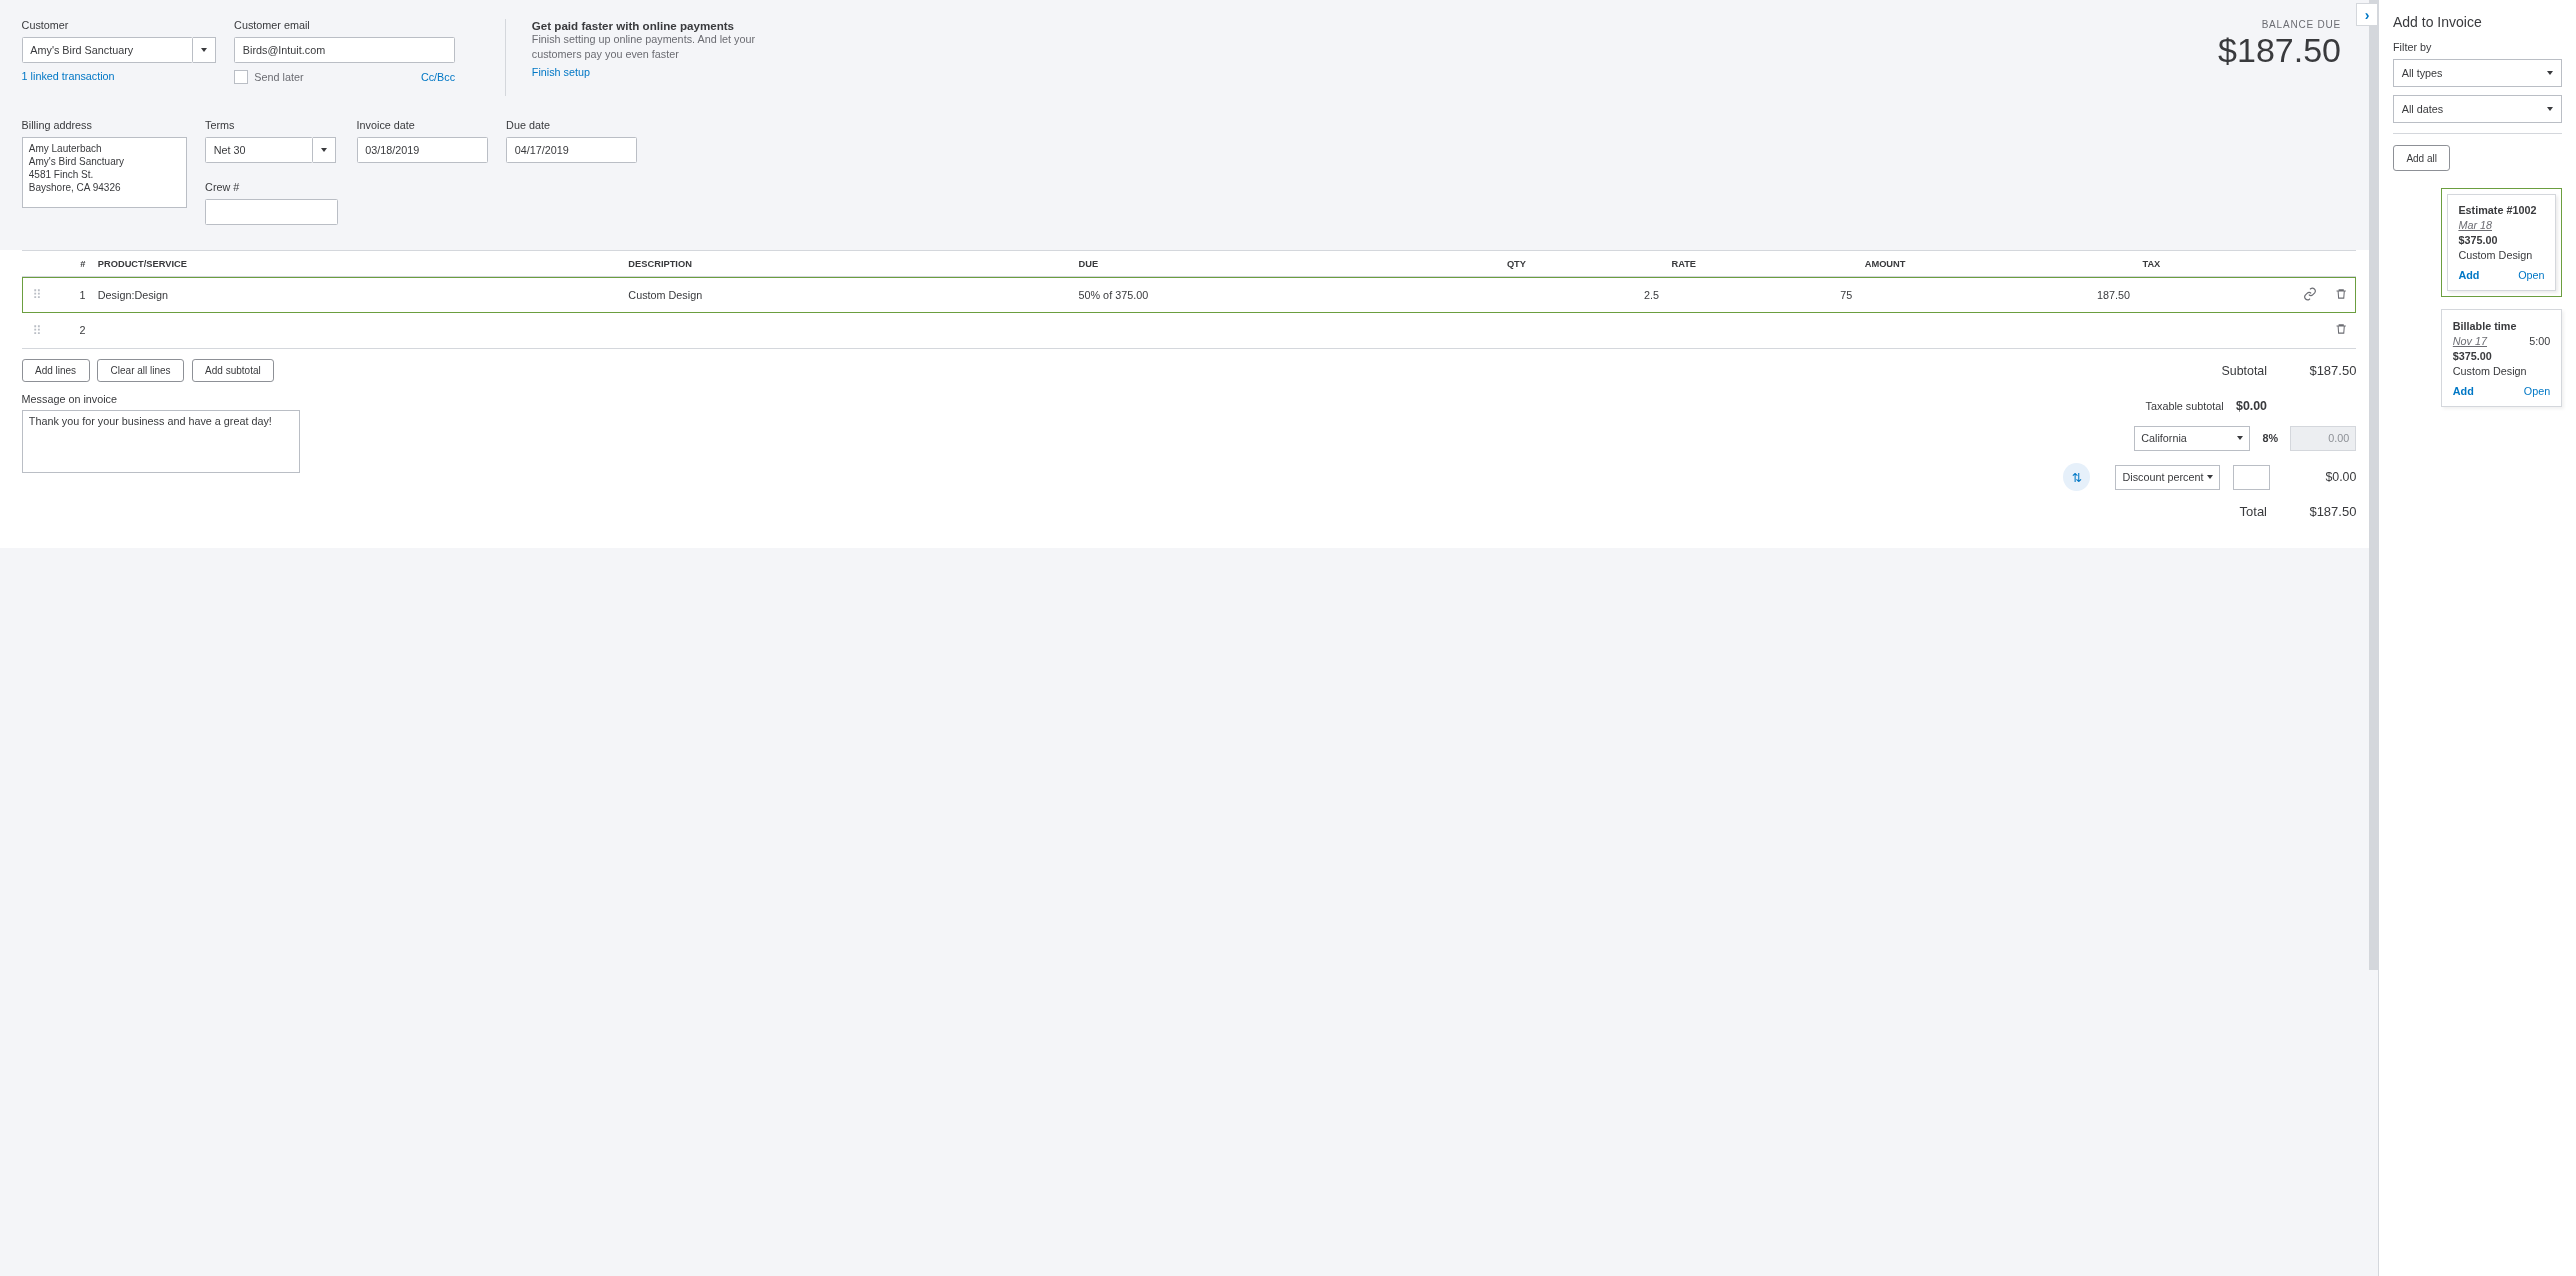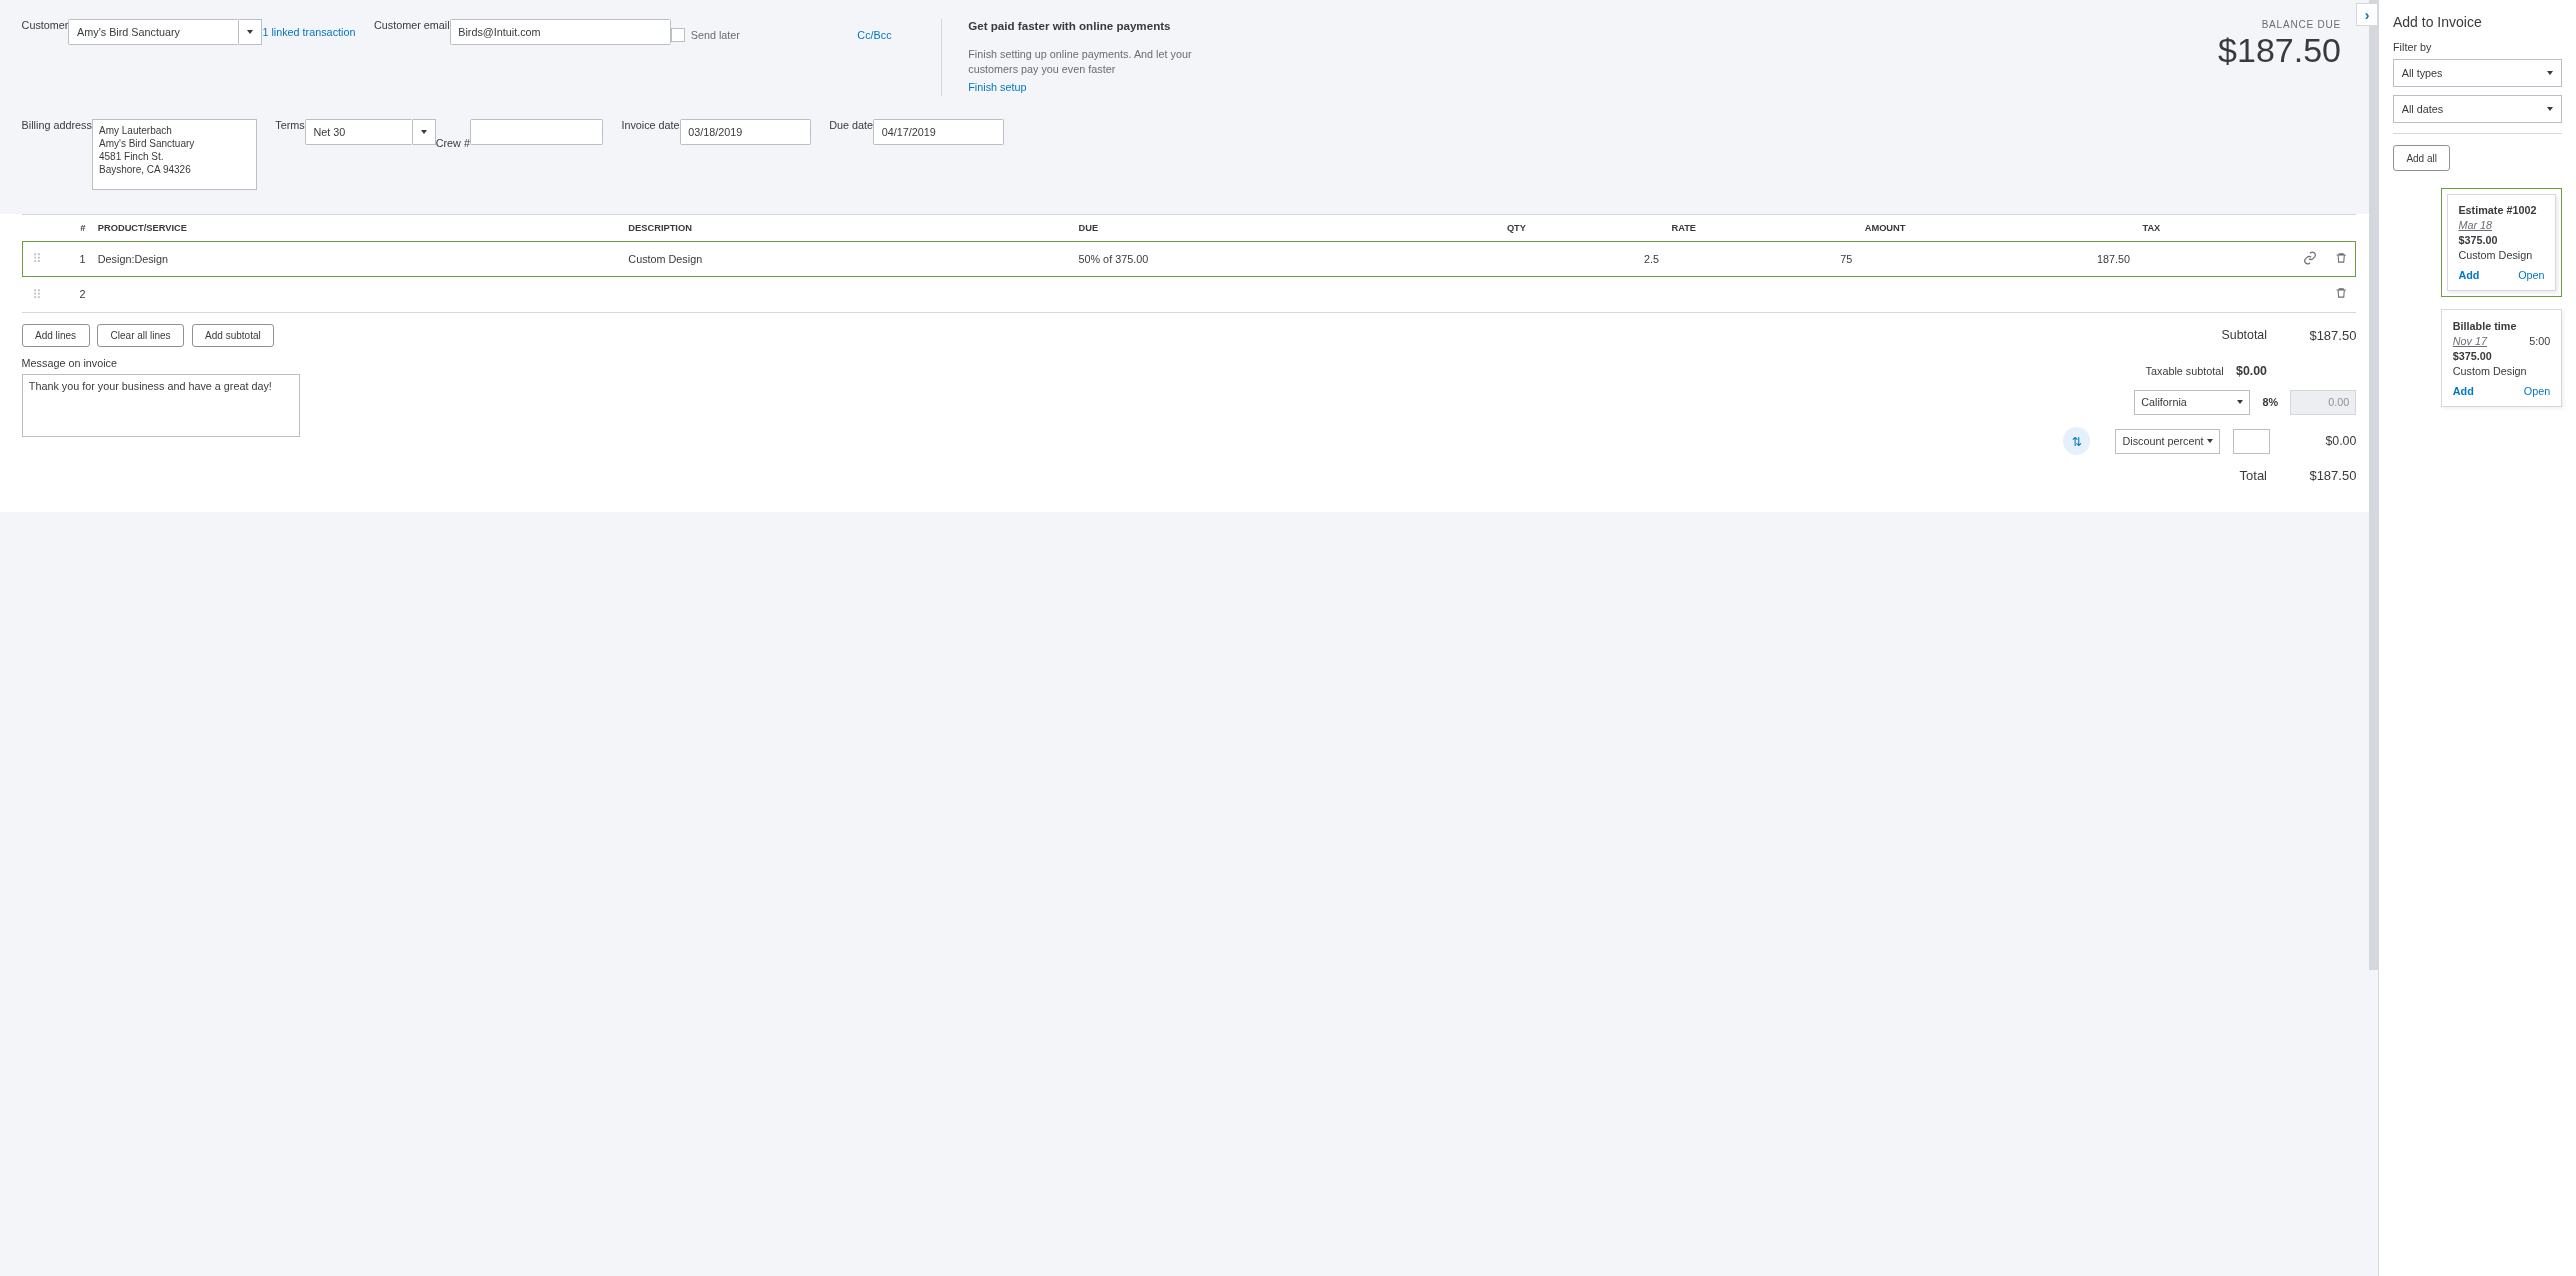--- a/index.html
+++ b/index.html
@@ -2,35 +2,35 @@
 <html style="font-size:12.4px"><head>
 <meta charset="utf-8">
 <style>
 * { box-sizing: border-box; margin: 0; padding: 0; }
 body { font-family: -apple-system, BlinkMacSystemFont, "Segoe UI", Helvetica, Arial, sans-serif; color: #393a3d; font-size: 10.8px; background: #fff; }
 .wrap { display: flex; height: 100vh; }
 .main { flex: 1; background: #f4f5f8; position: relative; overflow: auto; }
 .upper { padding: 18.5px 21.6px 18.5px 21.6px; background: #f4f5f8; }
 
 .row-top { display: flex; gap: 18.5px; align-items: flex-start; }
-.field-col { display: flex; flex-direction: row; }
+.field-col { display: flex; flex-direction: column; }
 .label { font-size: 10.8px; color: #393a3d; margin-bottom: 6.2px; }
 .field-wrap { display: flex; }
 .text-input { height: 26px; border: 0.8px solid #babec5; padding: 0 7.7px; font-size: 10.8px; color: #393a3d; background: #fff; border-radius: 1.5px; }
 .dd-btn { width: 23px; height: 26px; border: 0.8px solid #babec5; border-left: none; background: #fff; display:flex; align-items:center; justify-content:center; cursor:pointer; }
 .caret { width:0; height:0; border-left:3.9px solid transparent; border-right:3.9px solid transparent; border-top:4.6px solid #393a3d; }
 .link { color: #0077c5; cursor: pointer; font-size: 10.8px; }
 
 .send-row { display:flex; align-items:center; justify-content:space-between; margin-top:7.7px; width:221px; }
 .checkbox { width:14px; height:14px; border:0.8px solid #babec5; display:inline-block; margin-right:6.2px; background:#fff;}
 .check-label { display:flex; align-items:center; font-size:10.8px; color:#6b6c72; }
 
 .divider-v { border-left:0.8px solid #d4d7dc; height:77px; margin: 0 7.7px 0 31px; }
 .promo { max-width: 255px; }
-.promo-title { font-weight: 600; font-size: 11.6px; margin-bottom: 15px; }
+.promo-title { font-weight: 600; font-size: 11.6px; margin-bottom: 0; }
 .promo-text { color: #6b6c72; font-size: 10.8px; line-height: 1.4; margin-bottom: 4.6px; }
 
 .balance { margin-left:auto; text-align:right; padding-right: 15.4px; }
 .balance-label { font-size:10px; color:#6b6c72; letter-spacing: 0.8px; }
 .balance-amt { font-size: 34px; font-weight: 400; color:#393a3d; margin-top:1.5px; }
 
 .row-mid { display:flex; gap: 18.5px; margin-top: 23px; align-items:flex-start;}
 .billing-box { width: 165px; height: 71px; border:0.8px solid #babec5; padding: 4.6px 6.2px; font-size: 10px; line-height:1.3; background:#fff;}
 
 .table-wrap { background:#fff; padding: 0 21.6px;}

